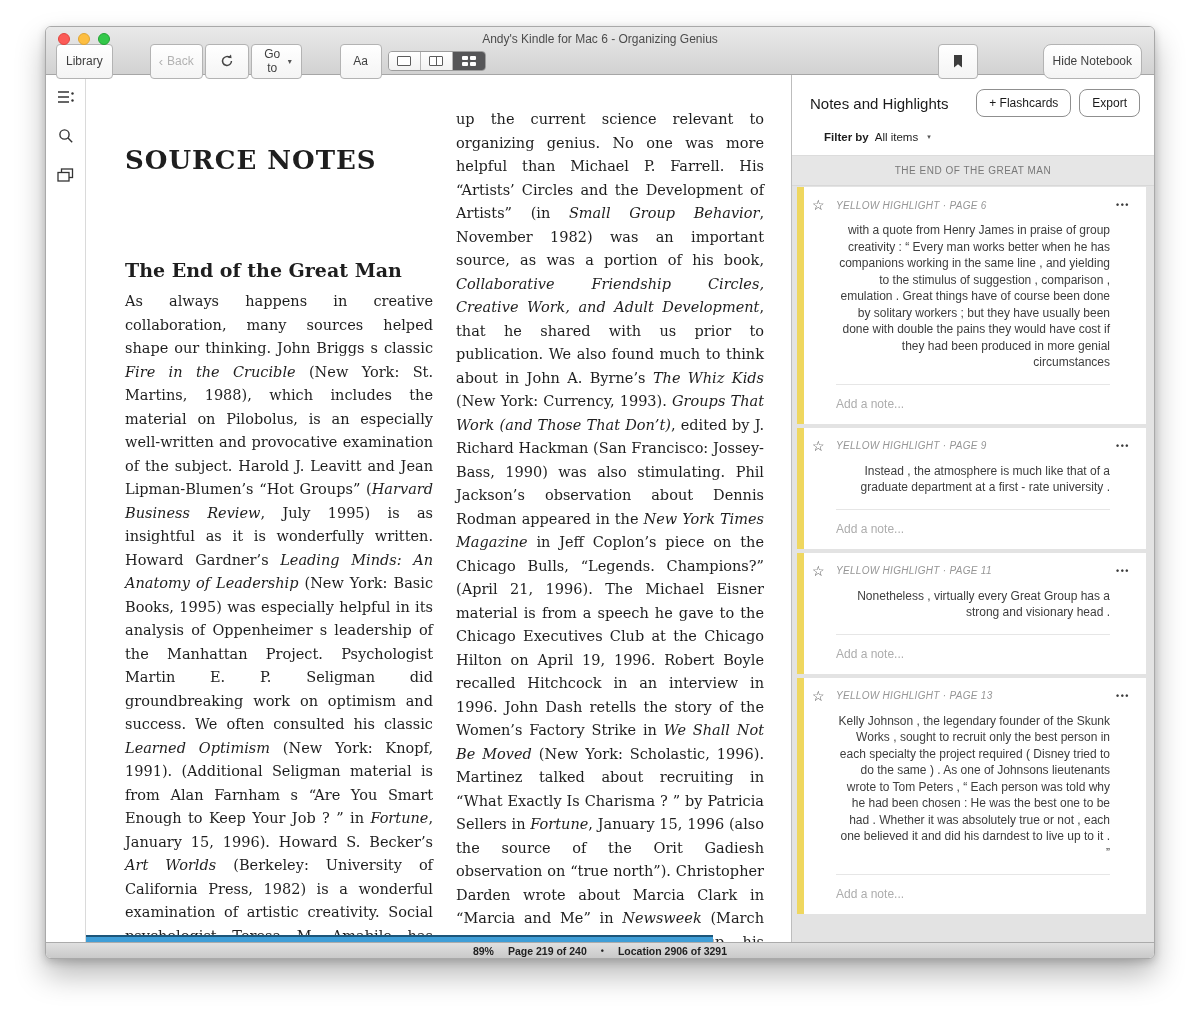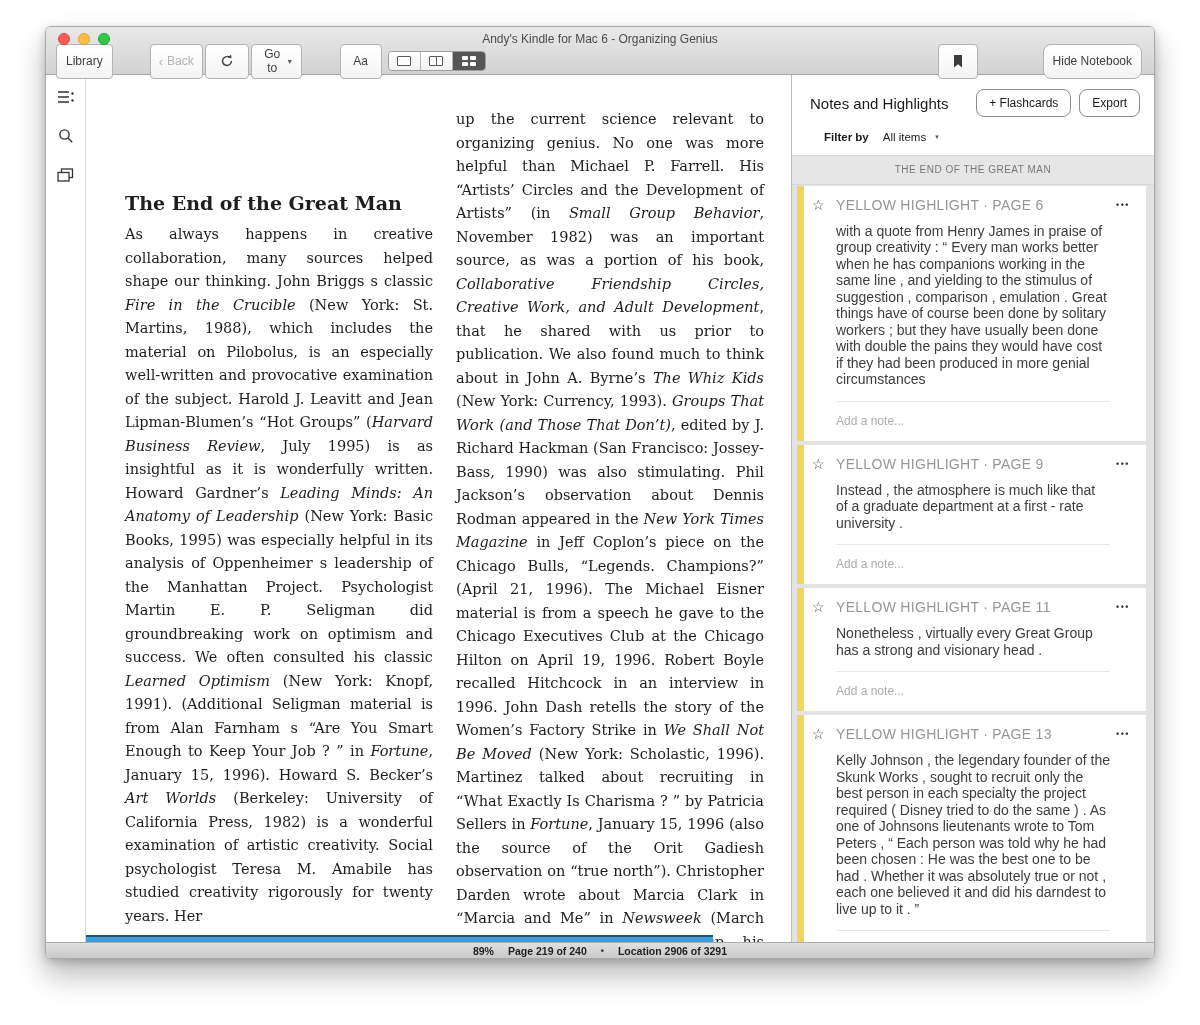--- a/index.html
+++ b/index.html
@@ -61,39 +61,39 @@
 
   
   .notebook { flex:1 1 auto; border-left:1px solid #bdbdbd; display:flex; flex-direction:column;
               background:#fff; min-width:0; overflow:hidden; }
   .nb-head { padding:14px 14px 12px 18px; }
   .nb-title-row { display:flex; align-items:center; }
   .nb-title { font-size:15px; font-weight:normal; color:#1a1a1a; }
   .nb-buttons { margin-left:auto; display:flex; gap:8px; }
   .nbtn { background:#fff; border:1px solid #8f8f8f; border-radius:8px; font-size:12px;
           color:#1a1a1a; padding:6px 12px; cursor:default; }
-  .filter-row { margin-top:14px; padding-left:14px; display:flex; align-items:center; gap:14px; font-size:11.5px; color:#1c1c1c; }
+  .filter-row { margin-top:14px; padding-left:14px; display:flex; align-items:center; gap:6px; font-size:11.5px; color:#1c1c1c; }
   .filter-label { font-weight:bold; }
   .filter-value { display:inline-flex; align-items:center; gap:5px; cursor:default; }
   .filter-value .chev-down { font-size:7px; }
 
   .section-bar { height:31px; background:#e6e6e6; border-top:1px solid #dcdcdc; border-bottom:1px solid #d8d8d8;
                  display:flex; align-items:center; justify-content:center;
                  font-size:10px; letter-spacing:.5px; color:#787878; }
 
   .cards { flex:1 1 auto; background:#e3e3e3; padding:1px 8px 0 5px; display:flex;
            flex-direction:column; gap:4px; overflow:hidden; }
   .card { display:flex; background:#fff; }
   .strip { flex:0 0 7px; background:var(--yellow); }
   .card-body { flex:1 1 auto; padding:11px 16px 13px 8px; min-width:0; }
   .card-head { display:flex; align-items:center; }
   .star { flex:0 0 24px; font-size:14px; color:#4a4a4a; line-height:14px; cursor:default; }
-  .card-label { font-size:14px; color:#969696; letter-spacing:.3px; }
+  .card-label { font-size:10px; color:#969696; letter-spacing:.3px;font-style:italic; }
   .dots { margin-left:auto; font-size:9px; font-weight:bold; letter-spacing:1.5px; color:#3a3a3a; cursor:default; }
-  .quote { margin:10px 20px 0 24px; font-size:14px; line-height:16.5px; color:#3d3d3d; }
+  .quote { margin:10px 20px 0 24px; font-size:12px; line-height:16.5px; color:#3d3d3d;text-align:right; }
   .divider { margin:13px 20px 0 24px; border-top:1px solid #e6e6e6; }
   .add-note { margin:12px 20px 0 24px; font-size:12px; color:#adadad; cursor:text; }
 
   
   .statusbar { flex:0 0 16px; background:linear-gradient(#e0e0e0,#c9c9c9); border-top:1px solid #ababab;
                display:flex; align-items:center; justify-content:center; gap:14px;
                font-size:10.5px; font-weight:bold; color:#1f1f1f; }
   .statusbar .sep { font-size:9px; }
 
   svg { display:block; }
@@ -180,20 +180,21 @@
         <svg width="17" height="14" viewBox="0 0 17 14">
           <rect x="4.5" y="1" width="11" height="8.5" fill="none" stroke="#333" stroke-width="1.3"></rect>
           <rect x="1" y="4.5" width="11" height="8.5" fill="#fff" stroke="#333" stroke-width="1.3"></rect>
         </svg>
       </div>
     </div>
 
     <div class="reader">
       <div class="page">
         <div class="bookcol">
+          <h1 class="book">SOURCE NOTES</h1>
           <h2 class="book">The End of the Great Man</h2>
           <p class="book"><span>As always happens in creative collaboration, many sources helped shape our thinking. John Briggs s classic </span><i>Fire in the Crucible</i><span> (New York: St. Martins, 1988), which includes the material on Pilobolus, is an especially well-written and provocative examination of the subject. Harold J. Leavitt and Jean Lipman-Blumen’s “Hot Groups” (</span><i>Harvard Business Review</i><span>, July 1995) is as insightful as it is wonderfully written. Howard Gardner’s </span><i>Leading Minds: An Anatomy of Leadership</i><span> (New York: Basic Books, 1995) was especially helpful in its analysis of Oppenheimer s leadership of the Manhattan Project. Psychologist Martin E. P. Seligman did groundbreaking work on optimism and success. We often consulted his classic </span><i>Learned Optimism</i><span> (New York: Knopf, 1991). (Additional Seligman material is from Alan Farnham s “Are You Smart Enough to Keep Your Job ? ” in </span><i>Fortune</i><span>, January 15, 1996). Howard S. Becker’s </span><i>Art Worlds</i><span> (Berkeley: University of California Press, 1982) is a wonderful examination of artistic creativity. Social psychologist Teresa M. Amabile has studied creativity rigorously for twenty years. Her </span></p>
         </div>
         <div class="bookcol">
           <p class="book"><span>up the current science relevant to organizing genius. No one was more helpful than Michael P. Farrell. His “Artists’ Circles and the Development of Artists” (in </span><i>Small Group Behavior</i><span>, November 1982) was an important source, as was a portion of his book, </span><i>Collaborative Friendship Circles, Creative Work, and Adult Development</i><span>, that he shared with us prior to publication. We also found much to think about in John A. Byrne’s </span><i>The Whiz Kids</i><span> (New York: Currency, 1993). </span><i>Groups That Work (and Those That Don’t)</i><span>, edited by J. Richard Hackman (San Francisco: Jossey-Bass, 1990) was also stimulating. Phil Jackson’s observation about Dennis Rodman appeared in the </span><i>New York Times Magazine</i><span> in Jeff Coplon’s piece on the Chicago Bulls, “Legends. Champions?” (April 21, 1996). The Michael Eisner material is from a speech he gave to the Chicago Executives Club at the Chicago Hilton on April 19, 1996. Robert Boyle recalled Hitchcock in an interview in 1996. John Dash retells the story of the Women’s Factory Strike in </span><i>We Shall Not Be Moved</i><span> (New York: Scholastic, 1996). Martinez talked about recruiting in “What Exactly Is Charisma ? ” by Patricia Sellers in </span><i>Fortune</i><span>, January 15, 1996 (also the source of the Orit Gadiesh observation on “true north”). Christopher Darden wrote about Marcia Clark in “Marcia and Me” in </span><i>Newsweek</i><span> (March 25, 1996). Welch summed up his leadership responsibilities in “Where Leaders Come From” in </span></p>
         </div>
       </div>
       <div class="progress-track">
         <div class="progress-fill" style="width: 89%;"></div>
       </div>

